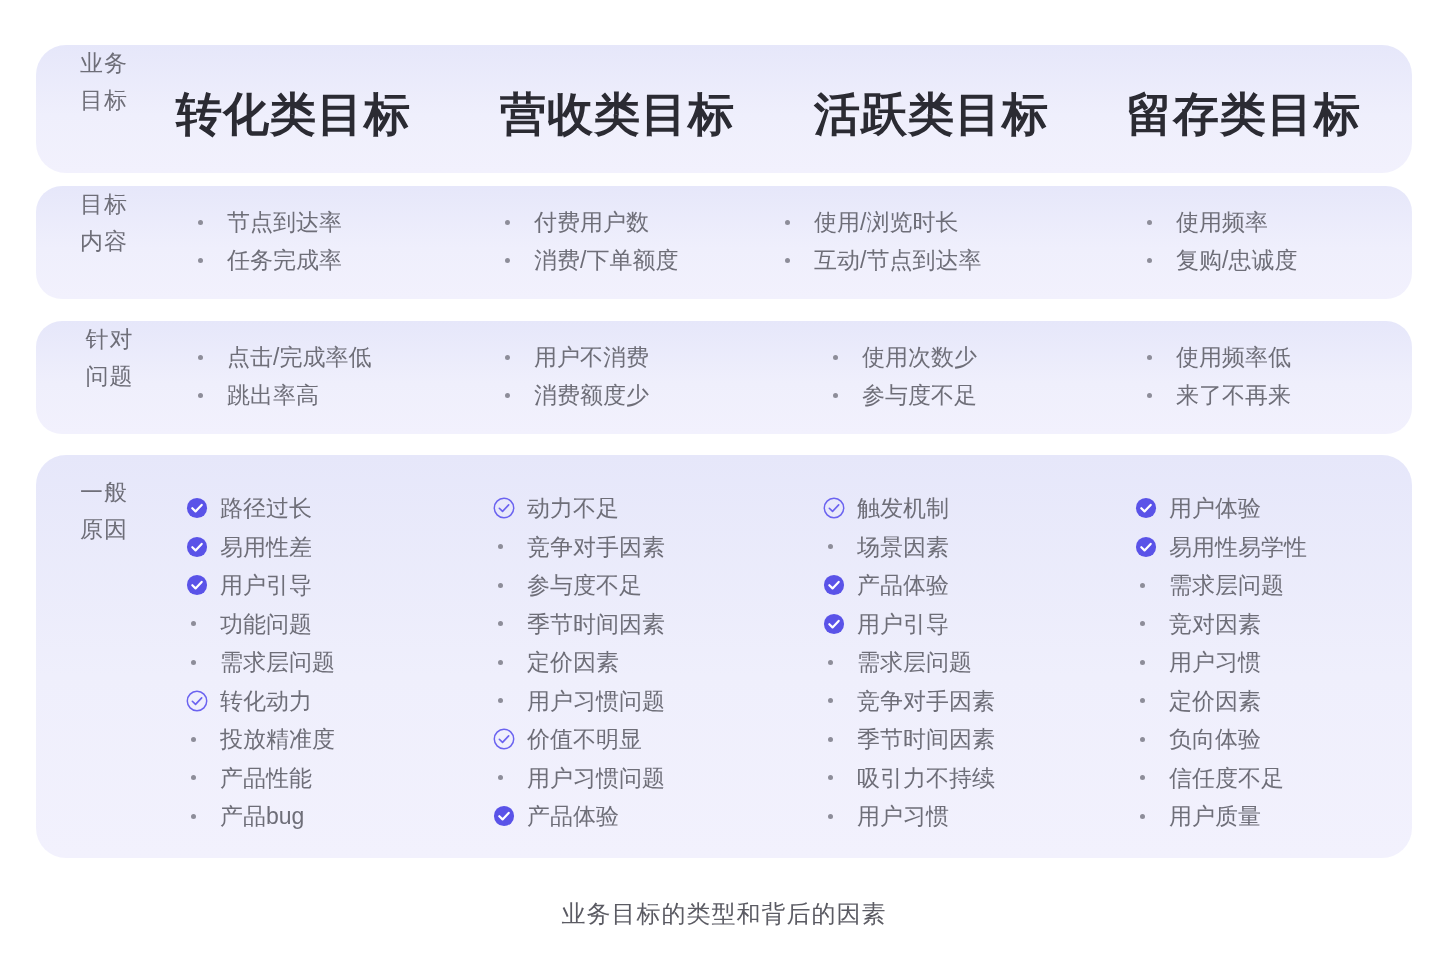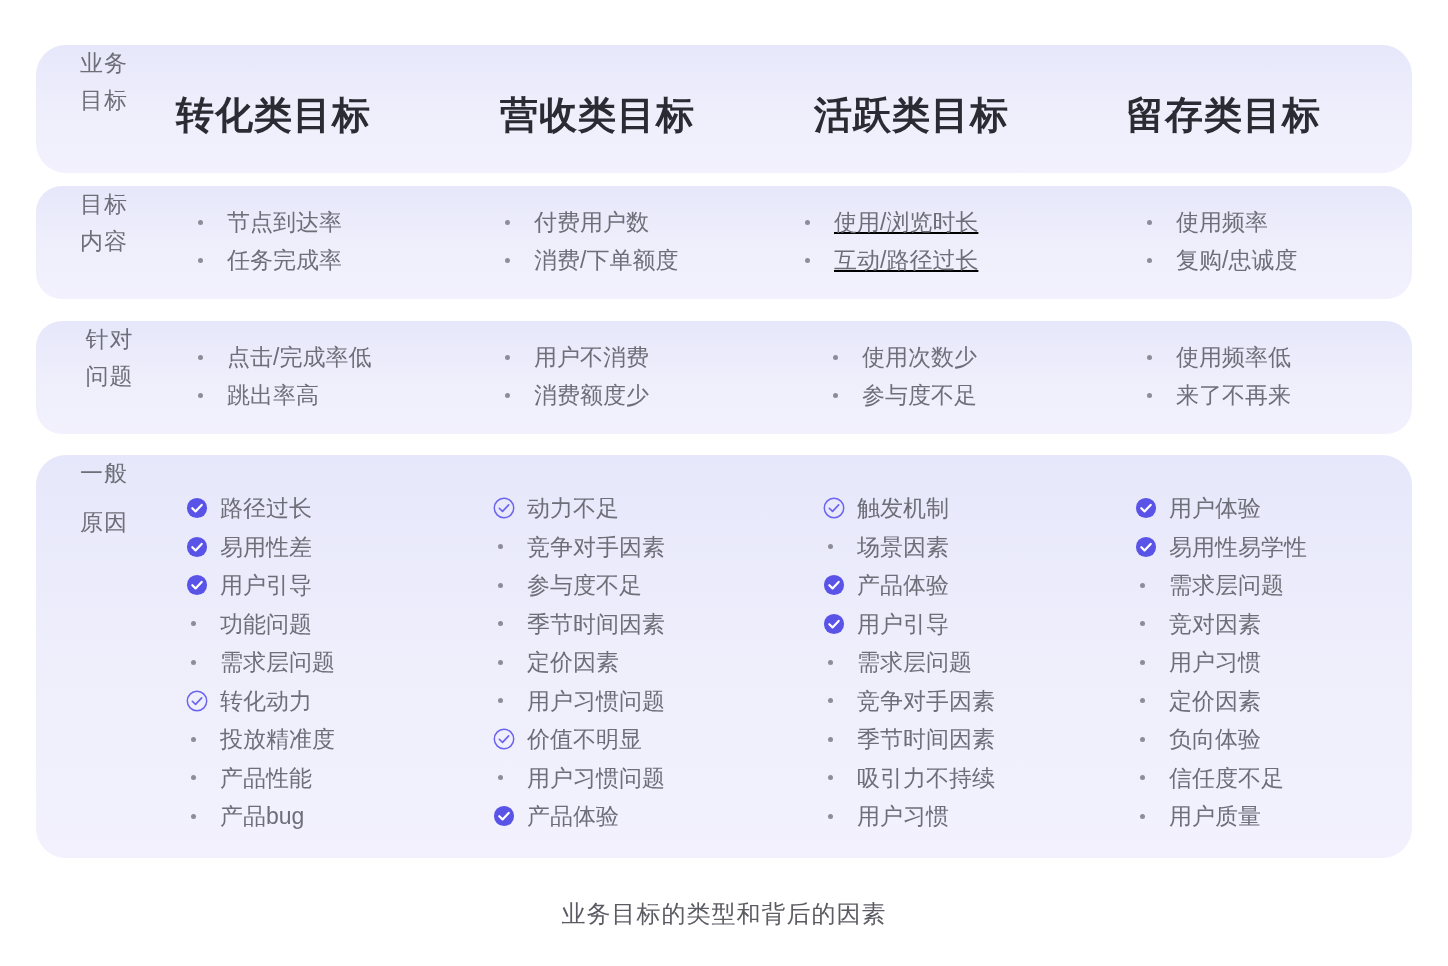--- a/index.html
+++ b/index.html
@@ -53,21 +53,21 @@
     white-space: nowrap;
   }
 
   
   .header-cell {
     position: absolute;
     top: 45px;
     height: 140px;
     display: flex;
     align-items: center;
-    font-size: 38px;
+    font-size: 46px;
     font-weight: bold;
     color: #2b2b33;
     letter-spacing: 1px;
     white-space: nowrap;
   }
 
   
   .col {
     position: absolute;
   }
@@ -169,32 +169,32 @@
         </span>
         <span class="txt">付费用户数</span>
       </div>
       <div class="li">
         <span class="marker">
           <span class="dot"></span>
         </span>
         <span class="txt">消费/下单额度</span>
       </div>
     </div>
-  <div class="col" style="left:800px;top:203px;text-decoration:underline;">
+  <div class="col" style="left:780px;top:203px;">
       <div class="li">
         <span class="marker">
           <span class="dot"></span>
         </span>
         <span class="txt">使用/浏览时长</span>
       </div>
       <div class="li">
         <span class="marker">
           <span class="dot"></span>
         </span>
-        <span class="txt">互动/路径过长</span>
+        <span class="txt">互动/节点到达率</span>
       </div>
     </div>
   <div class="col" style="left:1142px;top:203px;">
       <div class="li">
         <span class="marker">
           <span class="dot"></span>
         </span>
         <span class="txt">使用频率</span>
       </div>
       <div class="li">
@@ -264,21 +264,21 @@
       <div class="li">
         <span class="marker">
           <span class="dot"></span>
         </span>
         <span class="txt">来了不再来</span>
       </div>
     </div>
 
   <div class="band band-r4"></div>
 
-  <div class="row-label" style="top:455px;height:301px;gap:12px;">
+  <div class="row-label" style="top:474px;height:301px;">
     <span>一般</span>
     <span>原因</span>
   </div>
 
   <div class="col col-r4" style="left:186px;top:489px;">
       <div class="li">
         <span class="marker">
           <svg class="chk" viewBox="0 0 24 24" aria-hidden="true">
             <circle cx="12" cy="12" r="11" fill="#5a53e8"></circle>
             <path d="M6.9 12.3 L10.4 15.7 L17.1 8.6" fill="none" stroke="#ffffff" stroke-width="2.4" stroke-linecap="round" stroke-linejoin="round"></path>

